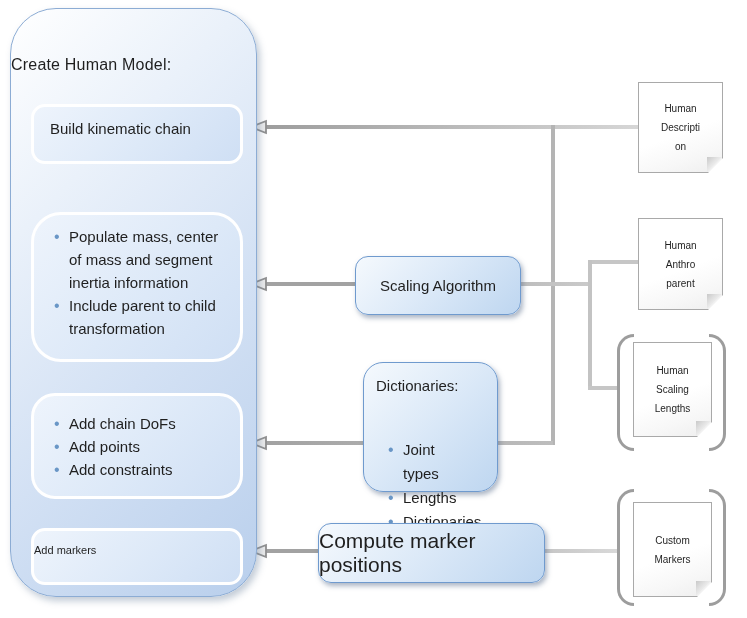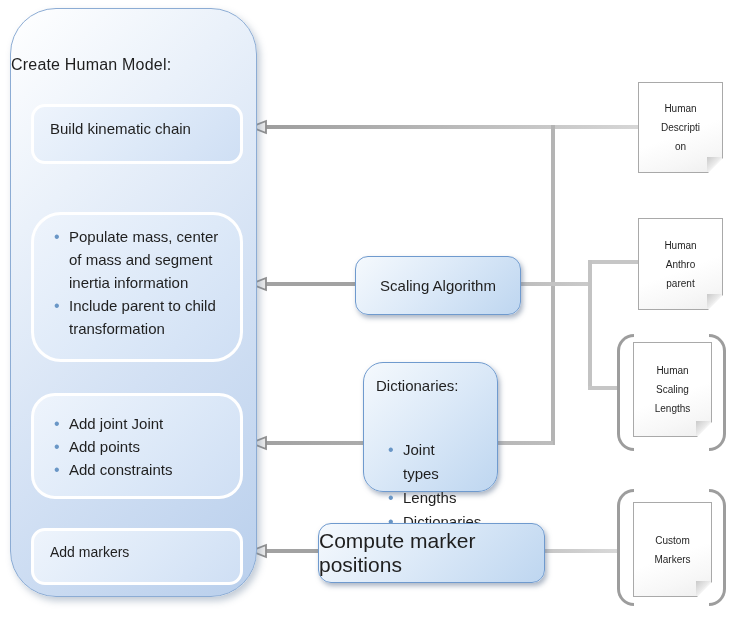--- a/index.html
+++ b/index.html
@@ -19,21 +19,21 @@
     font-size:16px;letter-spacing:0.2px;
   }
   .step{
     position:absolute;left:20px;width:212px;box-sizing:border-box;
     border:3px solid #ffffff;
     background:linear-gradient(135deg,#eef4fc 0%,#dde9f8 55%,#cfdff4 100%);
   }
   .step1{top:95px;height:60px;border-radius:14px;padding:13px 16px;font-size:15px;}
   .step2{top:203px;height:150px;border-radius:30px;padding:10px 6px 0 6px;}
   .step3{top:384px;height:106px;border-radius:24px;padding:16px 6px 0 6px;}
-  .step4{top:519px;height:57px;border-radius:14px;padding:13px 16px;font-size:14px;}
+  .step4{top:519px;height:57px;border-radius:14px;padding:13px 0;font-size:11px;}
 
   ul.blt{list-style:none;margin:0;padding:0 10px 0 14px;}
   ul.blt li{
     position:relative;padding-left:15px;font-size:15px;line-height:23px;
     max-width:168px;
   }
   ul.blt li::before{
     content:"\2022";position:absolute;left:0;top:0;color:#6996c6;font-size:16px;
   }
 
@@ -137,21 +137,21 @@
 
     <div class="step step2">
       <ul class="blt">
         <li>Populate mass, center of mass and segment inertia information</li>
         <li>Include parent to child transformation</li>
       </ul>
     </div>
 
     <div class="step step3">
       <ul class="blt">
-        <li>Add joint Joint</li>
+        <li>Add chain DoFs</li>
         <li>Add points</li>
         <li>Add constraints</li>
       </ul>
     </div>
 
     <div class="step step4">
       <span>Add markers</span>
     </div>
   </div>
 

